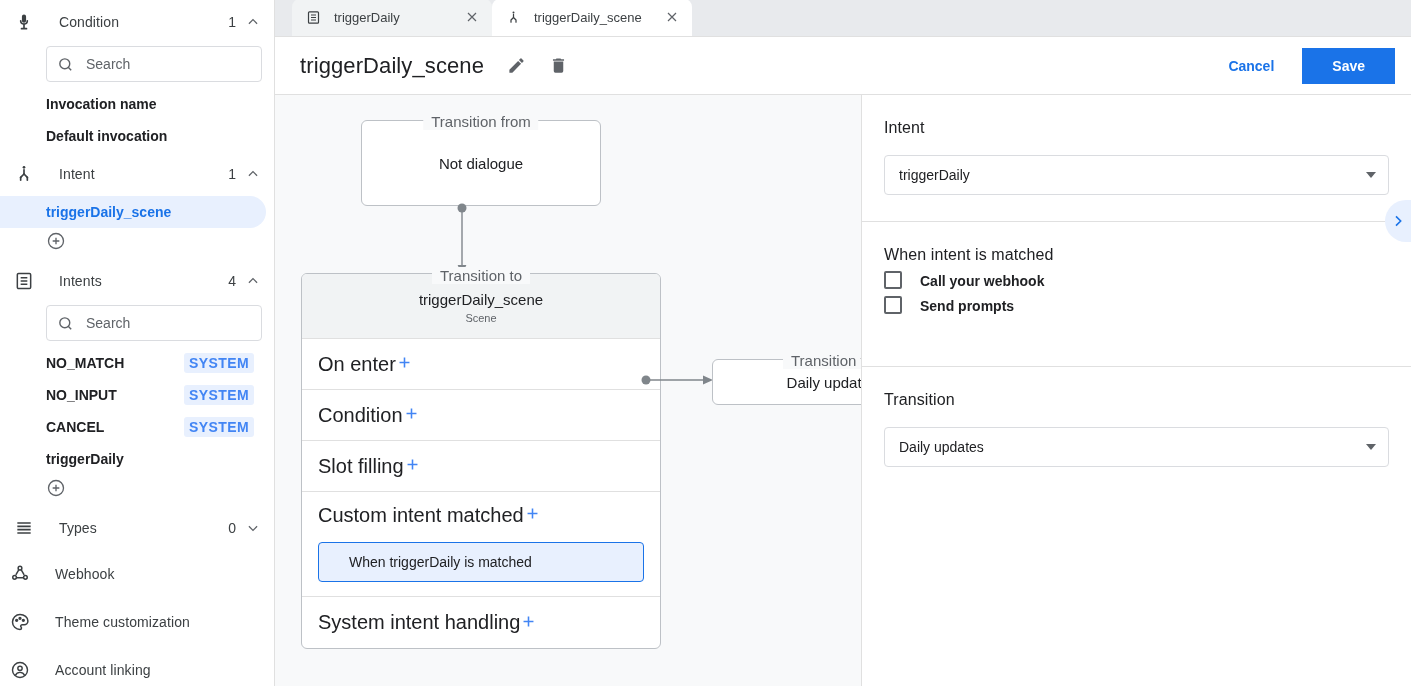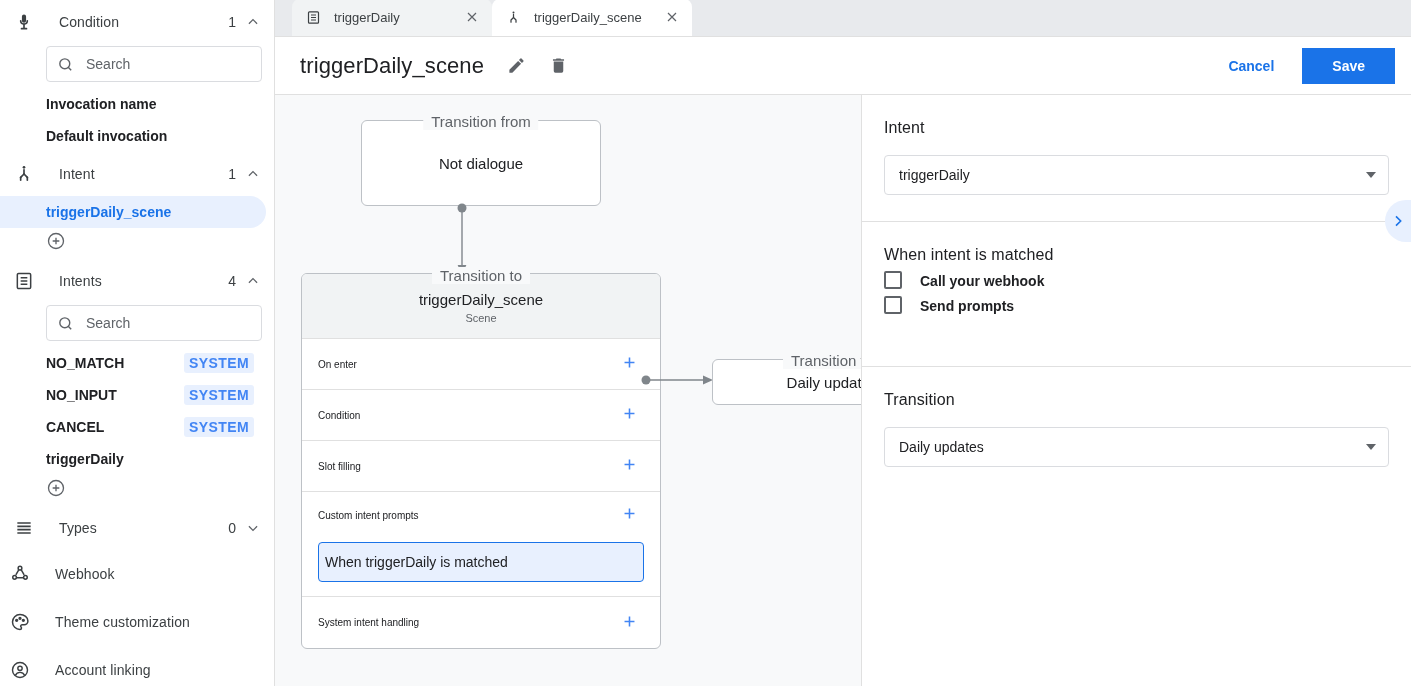--- a/index.html
+++ b/index.html
@@ -148,34 +148,34 @@
     border: 1px solid #bdc1c6; border-radius: 6px; background: #fff;
   }
   #scene-card .card-head {
     background: #f1f3f4; border-radius: 5px 5px 0 0;
     padding: 17px 0 14px; text-align: center;
     border-bottom: 1px solid #e0e0e0;
   }
   .card-title { font-size: 15px; color: #202124; }
   .card-sub { font-size: 11px; color: #5f6368; margin-top: 4px; }
   .row {
-    display: flex; align-items: center; justify-content: space-between;
+    display: flex; align-items: center; 
     padding: 0 22px 0 16px; height: 51px;
-    border-bottom: 1px solid #e0e0e0; font-size: 10px; color: #202124;
+    border-bottom: 1px solid #e0e0e0; font-size: 20px; color: #202124;
     cursor: pointer;
   }
   .row:last-child { border-bottom: 0; }
   .plus { color: #5f6368; font-size: 20px; line-height: 1; cursor: pointer; }
   .plus svg { color: #4285f4; }
   .row-block { border-bottom: 1px solid #e0e0e0; }
   .row-block .row { border-bottom: 0; padding-bottom: 0; height: 46px; }
   .chip {
     margin: 4px 16px 14px 16px; height: 40px;
     background: #e8f0fe; border: 1px solid #1a73e8; border-radius: 4px;
-    display: flex; align-items: center; padding: 0 6px;
+    display: flex; align-items: center; padding: 0 30px;
     font-size: 14px; color: #202124; cursor: pointer;
   }
 
   #box-to-right {
     position: absolute; left: 437px; top: 264px; width: 240px; height: 46px;
     display: flex; align-items: center; justify-content: center;
   }
   #box-to-right .body { font-size: 15px; color: #202124; }
 
   
@@ -466,21 +466,21 @@
             <span>Slot filling</span>
             <span class="plus">
               <svg width="17" height="17" viewBox="0 0 24 24" fill="none" stroke="currentColor" stroke-width="2.2">
                   <path d="M12 5v14M5 12h14"></path>
                 </svg>
             </span>
           </div>
 
           <div class="row-block">
             <div class="row">
-              <span>Custom intent prompts</span>
+              <span>Custom intent matched</span>
               <span class="plus">
                 <svg width="17" height="17" viewBox="0 0 24 24" fill="none" stroke="currentColor" stroke-width="2.2">
                     <path d="M12 5v14M5 12h14"></path>
                   </svg>
               </span>
             </div>
             <div class="chip">
               <span>When triggerDaily is matched</span>
             </div>
           </div>

